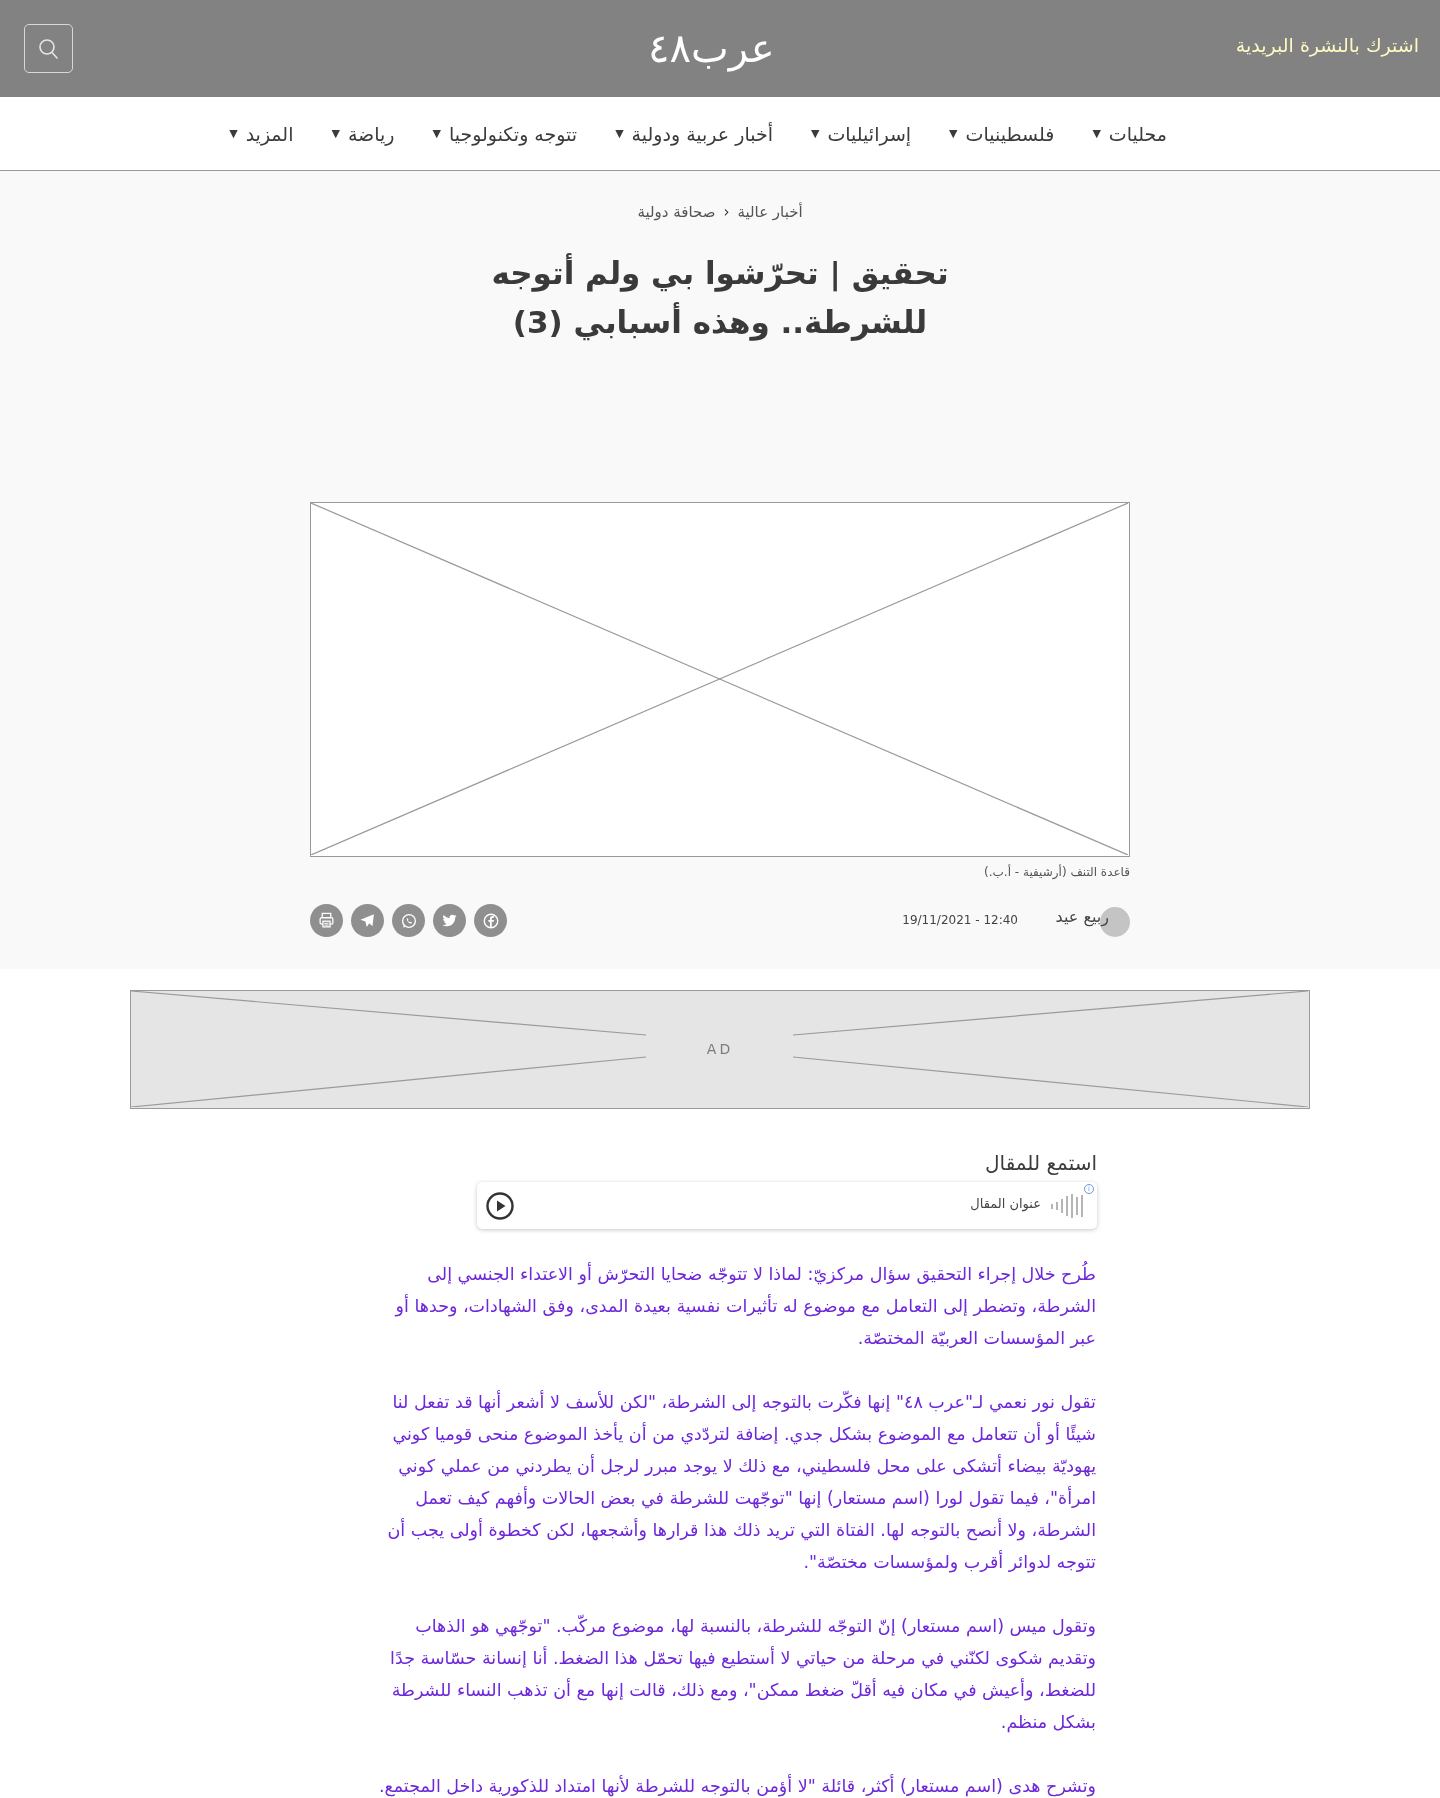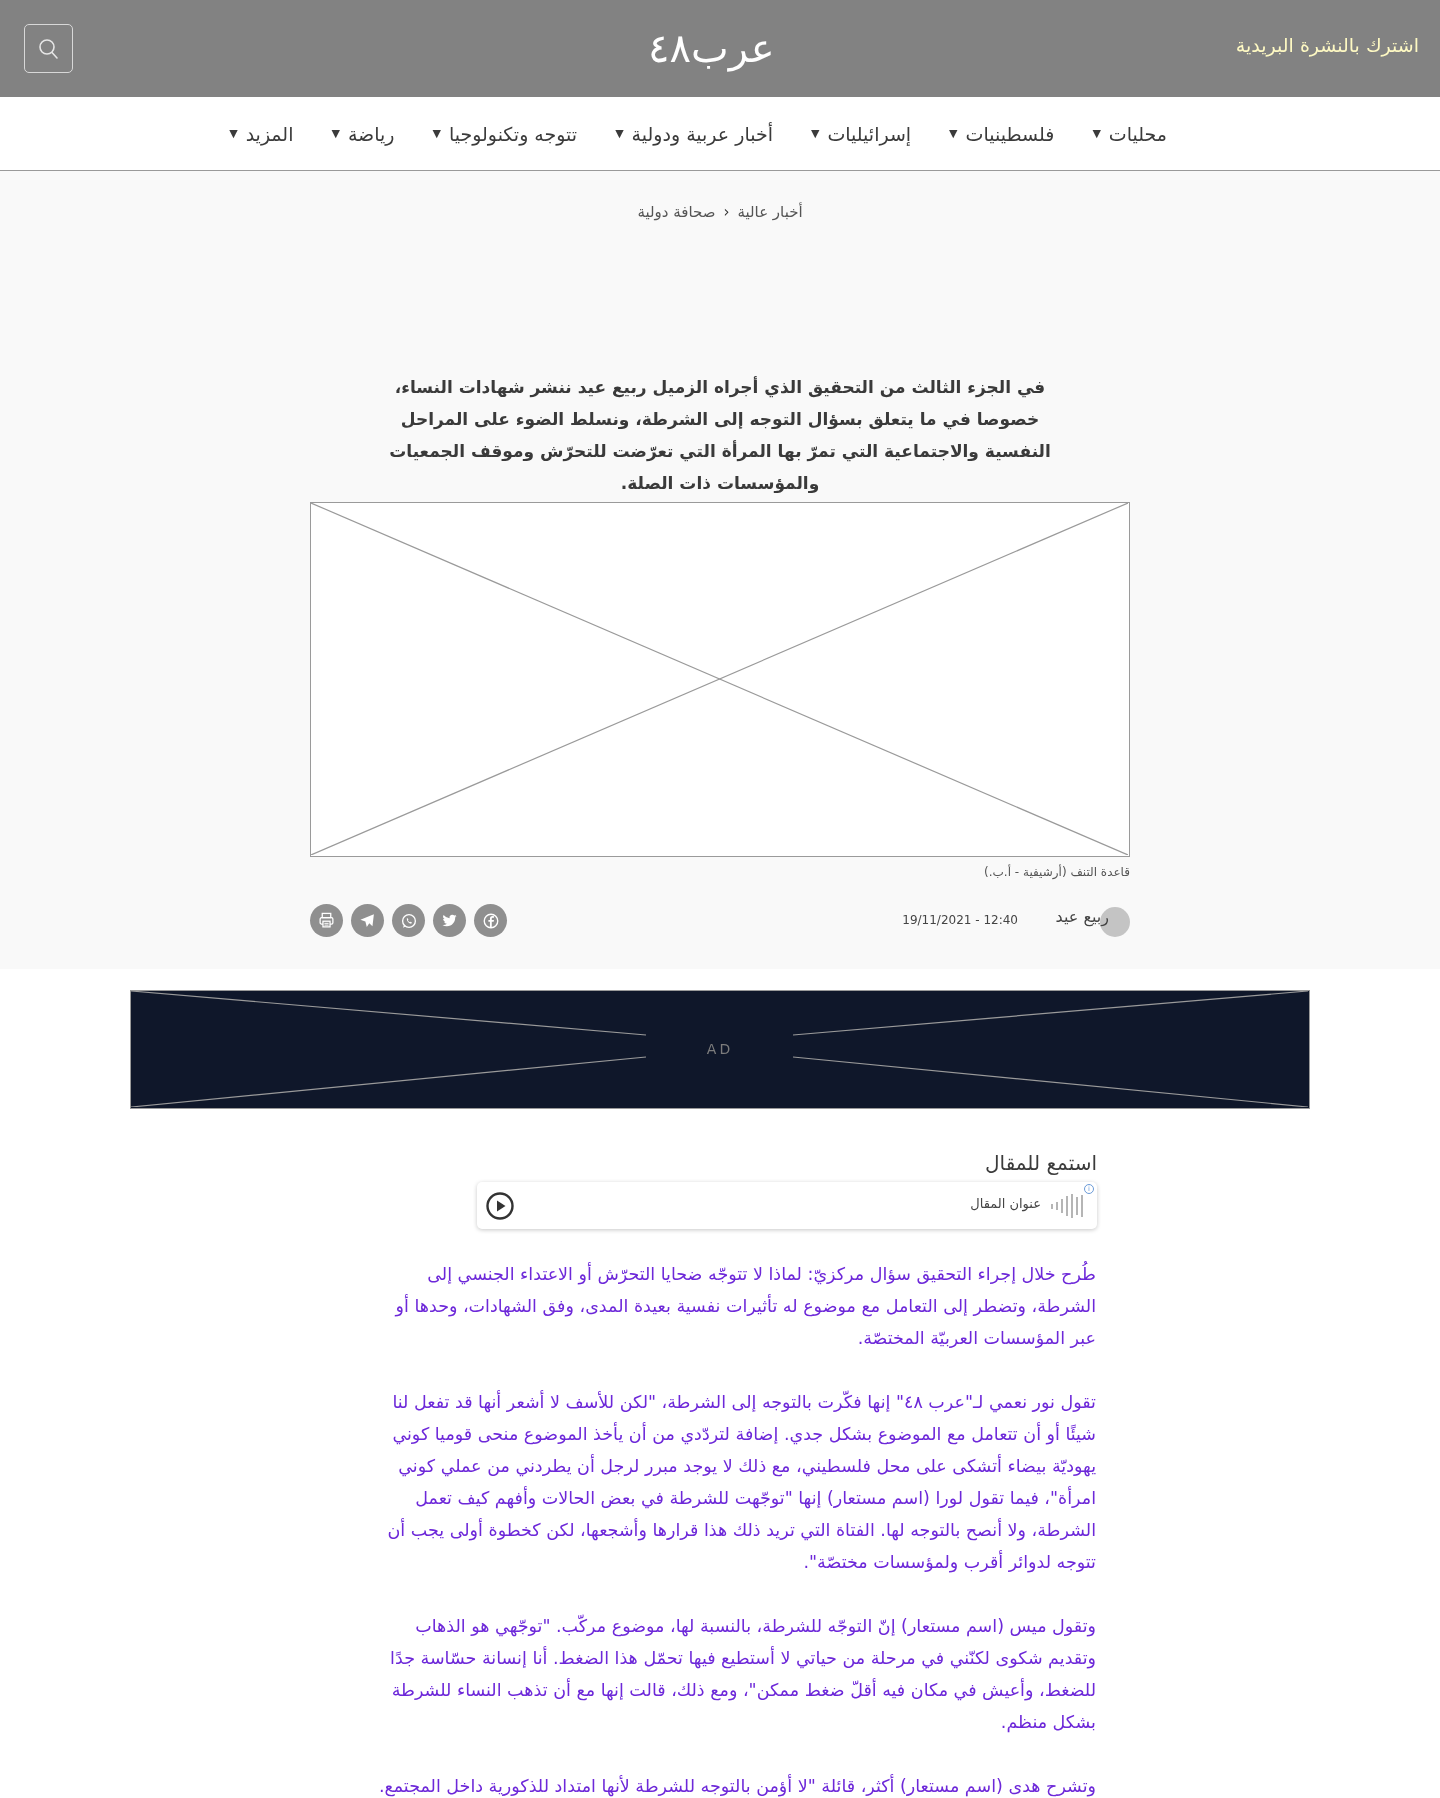--- a/index.html
+++ b/index.html
@@ -28,21 +28,21 @@
   .hero-image svg { position: absolute; top: 0; left: 0; }
   .caption { position: absolute; top: 694px; right: 310px; font-size: 12px; color: #555; }
   .meta { position: absolute; top: 733px; left: 310px; width: 820px; height: 34px; }
   .author-avatar { position: absolute; right: 0; top: 3px; width: 30px; height: 30px; border-radius: 50%; background: #c4c4c4; }
   .author-name { position: absolute; right: 21px; top: 3px; font-size: 16px; color: #444; }
   .date { position: absolute; right: 112px; top: 9px; font-size: 12px; color: #444; direction: ltr; }
   .share { position: absolute; left: 0; top: 0; display: flex; flex-direction: row; direction: ltr; gap: 8px; }
   .share-btn { width: 33px; height: 33px; border-radius: 50%; background: #8f8f8f; display: flex; align-items: center; justify-content: center; cursor: pointer; }
 
   
-  .ad { position: absolute; top: 990px; left: 130px; width: 1180px; height: 119px; border: 1.5px solid #9a9a9a; background: #0f172a; }
+  .ad { position: absolute; top: 990px; left: 130px; width: 1180px; height: 119px; border: 1.5px solid #9a9a9a; background: #e5e5e5; }
   .ad svg { position: absolute; top: 0; left: 0; }
   .ad-label { position: absolute; top: 50px; left: 0; width: 100%; text-align: center; font-size: 14px; letter-spacing: 3px; color: #7c7c7c; direction: ltr; }
 
   
   .listen-label { position: absolute; top: 1151px; right: 343px; font-size: 20px; color: #3b3b3b; }
   .player { position: absolute; top: 1182px; left: 477px; width: 620px; height: 47px; background: #ffffff; border-radius: 5px; box-shadow: 0 1px 4px rgba(0,0,0,0.22); }
   .player-info { position: absolute; top: 2px; right: 3px; width: 10px; height: 10px; border: 1px solid #6b9bd8; border-radius: 50%; font-size: 7px; color: #6b9bd8; text-align: center; line-height: 8px; }
   .player-wave { position: absolute; top: 12px; right: 14px; display: flex; flex-direction: row; direction: ltr; align-items: center; gap: 3px; height: 24px; }
   .player-wave span { display: block; width: 2px; background: #b5b5b5; }
   .player-title { position: absolute; top: 14px; right: 56px; font-size: 13px; color: #444; }
@@ -99,22 +99,22 @@
   </div>
 </nav>
 
 <section class="hero">
   <div class="breadcrumb">
     <span>أخبار عالية</span>
     <span class="sep">‹</span>
     <span>صحافة دولية</span>
   </div>
 
+  <h1 class="title">تحقيق | تحرّشوا بي ولم أتوجه للشرطة.. وهذه أسبابي (3)</h1>
 
-  <p class="lead">في الجزء الثالث من التحقيق الذي أجراه الزميل ربيع عيد ننشر شهادات النساء، خصوصا في ما يتعلق بسؤال التوجه إلى الشرطة، ونسلط الضوء على المراحل النفسية والاجتماعية التي تمرّ بها المرأة التي تعرّضت للتحرّش وموقف الجمعيات والمؤسسات ذات الصلة.</p>
 
   <div class="hero-image">
     <svg width="817" height="352" viewBox="0 0 817 352" preserveAspectRatio="none">
       <line x1="0" y1="0" x2="817" y2="352" stroke="#9a9a9a" stroke-width="1.2"></line>
       <line x1="817" y1="0" x2="0" y2="352" stroke="#9a9a9a" stroke-width="1.2"></line>
     </svg>
   </div>
 
   <div class="caption">قاعدة التنف (أرشيفية - أ.ب.)</div>
 

